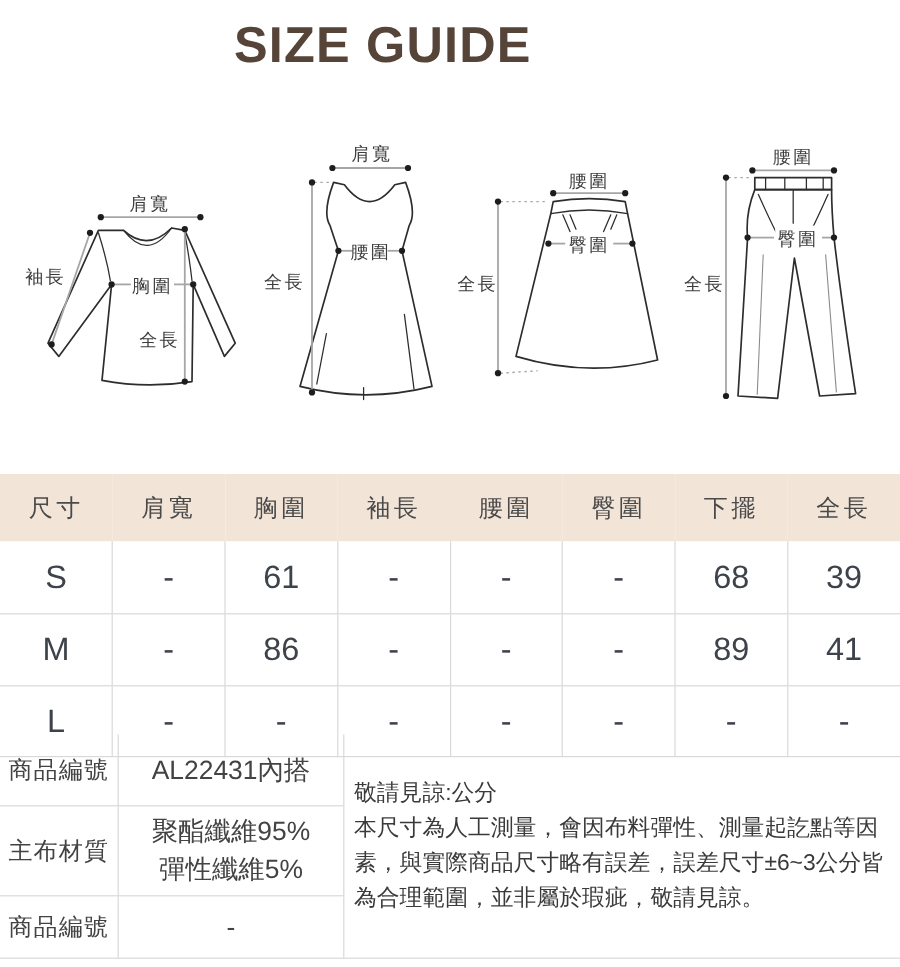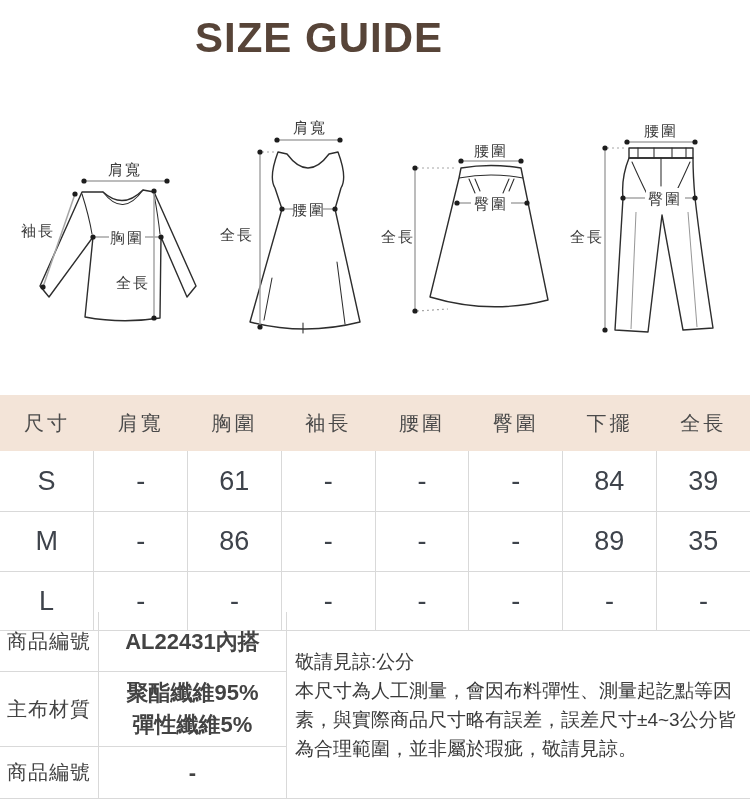--- a/index.html
+++ b/index.html
@@ -61,21 +61,21 @@
     border-right:1px solid var(--border,#d9d9d9);
     border-bottom:1px solid var(--border,#d9d9d9);
     display:flex; align-items:center;
     padding-left:7px; font-size:20px; letter-spacing:1px; color:#434343;
   }
   .info-value {
     border-right:1px solid var(--border,#d9d9d9);
     border-bottom:1px solid var(--border,#d9d9d9);
     display:flex; align-items:center; justify-content:center;
     font-size:22px; color:#434343; text-align:center;
-    white-space:pre-line; line-height:1.45;font-weight:bold;
+    white-space:pre-line; line-height:1.45;
   }
   .note-cell {
     grid-column:3; grid-row:1 / 4;
     border-bottom:1px solid var(--border,#d9d9d9);
     display:flex; flex-direction:column; justify-content:center;
     padding:2px 10px 2px 8px;
     font-size:19px; line-height:29px; color:#3a3a3a;
     word-break:break-all;
   }
 </style>
@@ -190,53 +190,53 @@
       </tr>
     </thead>
     <tbody>
       <tr>
         <td>S</td>
         <td>-</td>
         <td>61</td>
         <td>-</td>
         <td>-</td>
         <td>-</td>
-        <td>84</td>
+        <td>68</td>
         <td>39</td>
       </tr>
       <tr>
         <td>M</td>
         <td>-</td>
         <td>86</td>
         <td>-</td>
         <td>-</td>
         <td>-</td>
         <td>89</td>
-        <td>35</td>
+        <td>41</td>
       </tr>
       <tr>
         <td>L</td>
         <td>-</td>
         <td>-</td>
         <td>-</td>
         <td>-</td>
         <td>-</td>
         <td>-</td>
         <td>-</td>
       </tr>
     </tbody>
   </table>
 
   <div class="bottom">
     <div class="info-label" style="grid-row:1">商品編號</div>
     <div class="info-value" style="grid-row:1">AL22431內搭</div>
 
     <div class="note-cell">
       <div>敬請見諒:公分</div>
-      <div>本尺寸為人工測量，會因布料彈性、測量起訖點等因素，與實際商品尺寸略有誤差，誤差尺寸±4~3公分皆為合理範圍，並非屬於瑕疵，敬請見諒。</div>
+      <div>本尺寸為人工測量，會因布料彈性、測量起訖點等因素，與實際商品尺寸略有誤差，誤差尺寸±6~3公分皆為合理範圍，並非屬於瑕疵，敬請見諒。</div>
     </div>
 
     <div class="info-label" style="grid-row:2">主布材質</div>
     <div class="info-value" style="grid-row:2">聚酯纖維95%
 彈性纖維5%</div>
 
     <div class="info-label" style="grid-row:3">商品編號</div>
     <div class="info-value" style="grid-row:3">-</div>
   </div>
 

